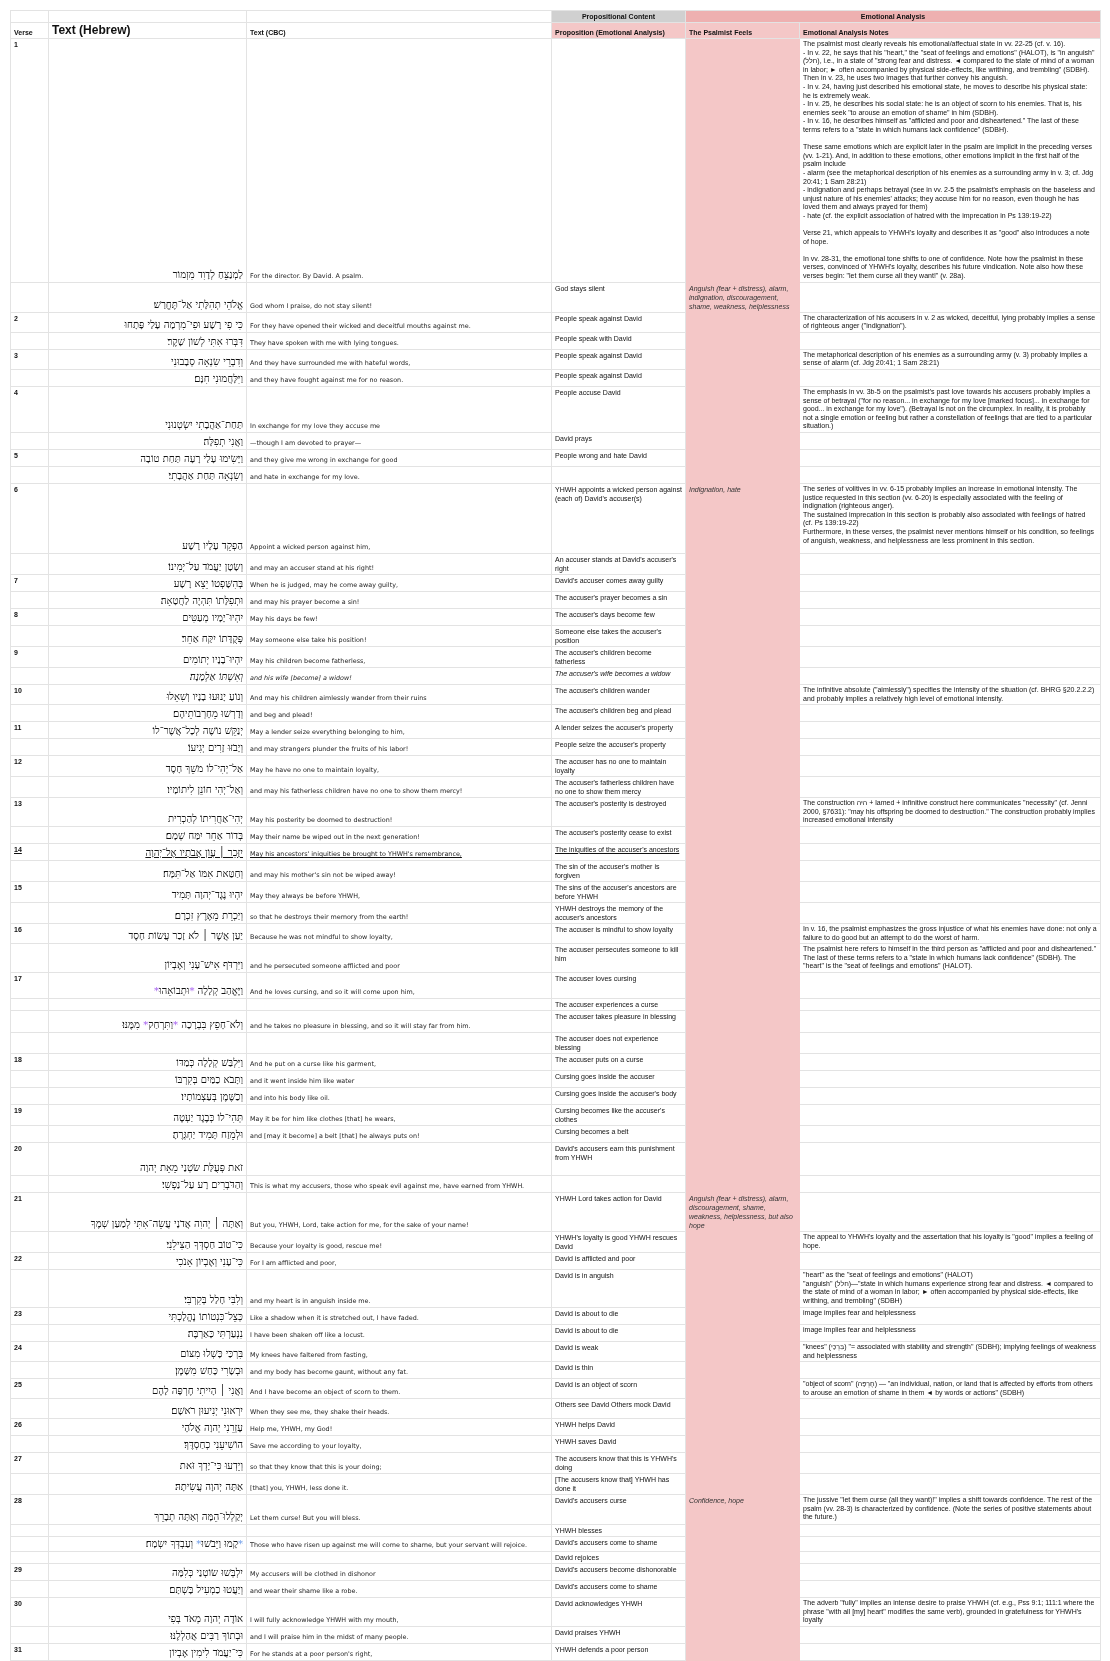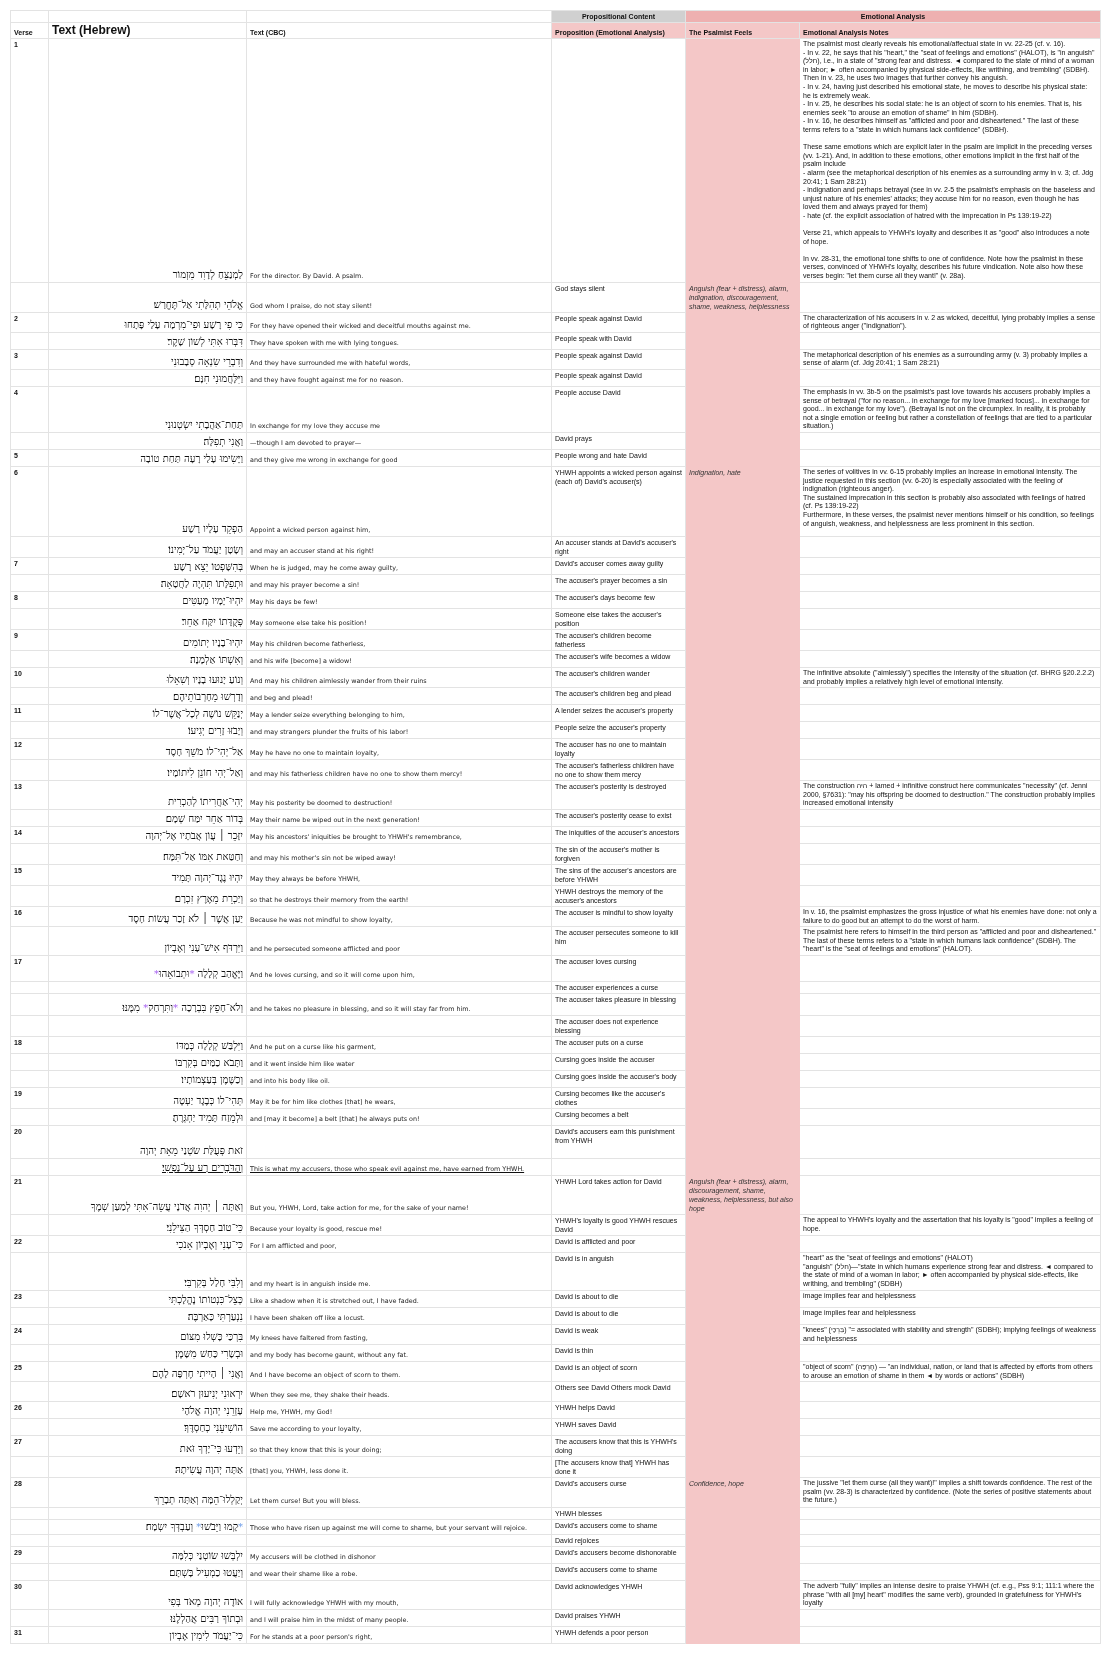--- a/index.html
+++ b/index.html
@@ -140,20 +140,28 @@
           <td class="notes"></td>
         </tr>
         <tr style="height: 17px;">
           <td class="verse">5</td>
           <td class="heb">וַיָּשִׂימוּ עָלַי רָעָה תַּחַת טוֹבָה</td>
           <td class="cbc">and they give me wrong in exchange for good</td>
           <td class="prop">People wrong and hate David</td>
           <td class="feel"></td>
           <td class="notes"></td>
         </tr>
+        <tr style="height: 17px;">
+          <td class="verse"></td>
+          <td class="heb">וְשִׂנְאָה תַּחַת אַהֲבָתִי׃</td>
+          <td class="cbc">and hate in exchange for my love.</td>
+          <td class="prop"></td>
+          <td class="feel"></td>
+          <td class="notes"></td>
+        </tr>
         <tr style="height: 70px;">
           <td class="verse">6</td>
           <td class="heb">הַפְקֵד עָלָיו רָשָׁע</td>
           <td class="cbc">Appoint a wicked person against him,</td>
           <td class="prop">YHWH appoints a wicked person against (each of) David's accuser(s)</td>
           <td class="feel">Indignation, hate</td>
           <td class="notes">The series of volitives in vv. 6-15 probably implies an increase in emotional intensity. The justice requested in this section (vv. 6-20) is especially associated with the feeling of indignation (righteous anger).
 The sustained imprecation in this section is probably also associated with feelings of hatred (cf. Ps 139:19-22)
 Furthermore, in these verses, the psalmist never mentions himself or his condition, so feelings of anguish, weakness, and helplessness are less prominent in this section.</td>
         </tr>
@@ -198,21 +206,21 @@
           <td class="notes"></td>
         </tr>
         <tr style="height: 20px;">
           <td class="verse">9</td>
           <td class="heb">יִהְיוּ־בָנָיו יְתוֹמִים</td>
           <td class="cbc">May his children become fatherless,</td>
           <td class="prop">The accuser's children become fatherless</td>
           <td class="feel"></td>
           <td class="notes"></td>
         </tr>
-        <tr style="height: 17px;">
+        <tr style="height: 17px; font-style: italic;">
           <td class="verse"></td>
           <td class="heb">וְאִשְׁתּוֹ אַלְמָנָה׃</td>
           <td class="cbc">and his wife [become] a widow!</td>
           <td class="prop">The accuser's wife becomes a widow</td>
           <td class="feel"></td>
           <td class="notes"></td>
         </tr>
         <tr style="height: 20px;">
           <td class="verse">10</td>
           <td class="heb">וְנוֹעַ יָנוּעוּ בָנָיו וְשִׁאֵלוּ</td>
@@ -270,21 +278,21 @@
           <td class="notes">The construction היה + lamed + infinitive construct here communicates "necessity" (cf. Jenni 2000, §7631): "may his offspring be doomed to destruction." The construction probably implies increased emotional intensity</td>
         </tr>
         <tr style="height: 17px;">
           <td class="verse"></td>
           <td class="heb">בְּדוֹר אַחֵר יִמַּח שְׁמָם׃</td>
           <td class="cbc">May their name be wiped out in the next generation!</td>
           <td class="prop">The accuser's posterity cease to exist</td>
           <td class="feel"></td>
           <td class="notes"></td>
         </tr>
-        <tr style="height: 17px;">
+        <tr style="height: 17px; text-decoration: underline;">
           <td class="verse">14</td>
           <td class="heb">יִזָּכֵר ׀ עֲוֹן אֲבֹתָיו אֶל־יְהוָה</td>
           <td class="cbc">May his ancestors' iniquities be brought to YHWH's remembrance,</td>
           <td class="prop">The iniquities of the accuser's ancestors</td>
           <td class="feel"></td>
           <td class="notes"></td>
         </tr>
         <tr style="height: 20px;">
           <td class="verse"></td>
           <td class="heb">וְחַטַּאת אִמּוֹ אַל־תִּמָּח׃</td>
@@ -398,21 +406,21 @@
           <td class="notes"></td>
         </tr>
         <tr style="height: 33px;">
           <td class="verse">20</td>
           <td class="heb">זֹאת פְּעֻלַּת שֹׂטְנַי מֵאֵת יְהוָה</td>
           <td class="cbc"></td>
           <td class="prop">David's accusers earn this punishment from YHWH</td>
           <td class="feel"></td>
           <td class="notes"></td>
         </tr>
-        <tr style="height: 17px; text-decoration: underline;">
+        <tr style="height: 17px;">
           <td class="verse"></td>
           <td class="heb">וְהַדֹּבְרִים רָע עַל־נַפְשִׁי׃</td>
           <td class="cbc">This is what my accusers, those who speak evil against me, have earned from YHWH.</td>
           <td class="prop"></td>
           <td class="feel"></td>
           <td class="notes"></td>
         </tr>
         <tr style="height: 17px;">
           <td class="verse">21</td>
           <td class="heb">וְאַתָּה ׀ יְהוִה אֲדֹנָי עֲשֵׂה־אִתִּי לְמַעַן שְׁמֶךָ</td>

